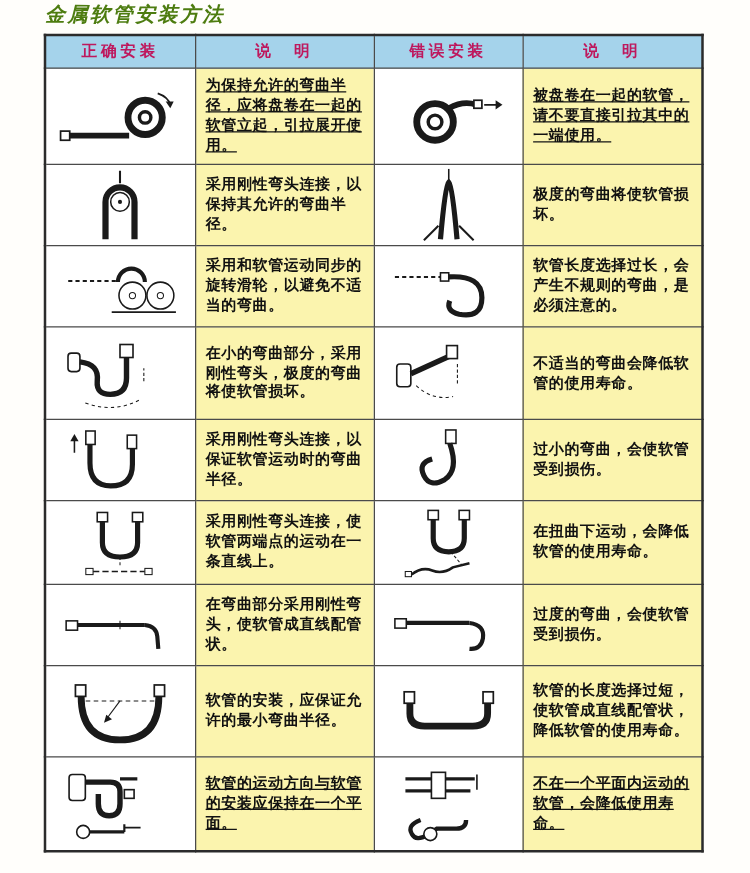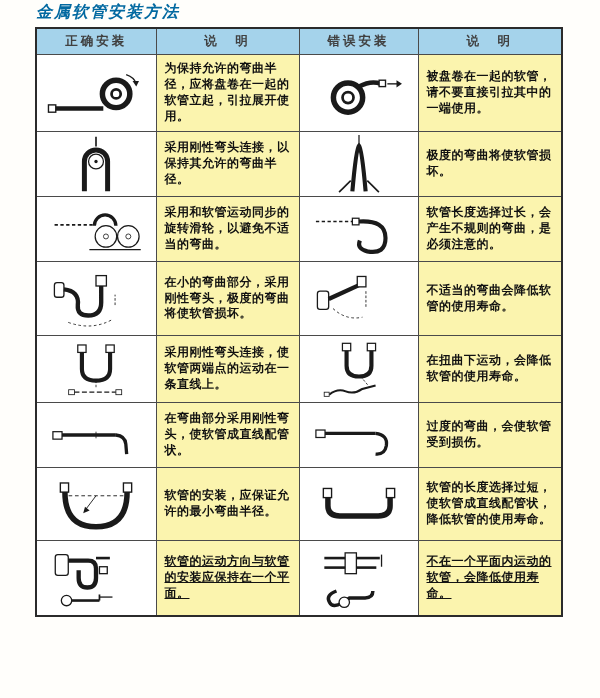--- a/index.html
+++ b/index.html
@@ -11,58 +11,58 @@
     overflow:hidden;
   }
   .page-title{
     margin:0;
     padding:2px 14px 4px 36px;
     font-family:Liberation Mono, monospace;
     font-style:italic;
     font-weight:bold;
     font-size:16px;
     letter-spacing:2px;
-    color:#0369a1;
+    color:#4d7c0f;
   }
   table.install{
     border-collapse:collapse;
     table-layout:fixed;
     margin-left:35px;
     width:526px;
     border:2px solid #2b2b2b;
   }
   .install th,.install td{
     border:1px solid #4a4a4a;
     padding:0;
   }
   .install th{
     background:#a5d3eb;
     height:25px;
     font-size:12.5px;
     font-weight:bold;
     letter-spacing:3px;
-    color:#404040;
+    color:#be185d;
   }
   td.img{
     background:#ffffff;
     text-align:center;
     vertical-align:middle;
   }
   td.desc{
     background:#fbf4ae;
     vertical-align:middle;
     padding:4px 8px;
     font-size:12px;
     font-weight:bold;
     line-height:1.32;
     letter-spacing:0.5px;
     color:#111;
     text-align:left;
   }
-  tr.r0{height:77px;} tr.r1{height:65px;} tr.r2{height:65px;}
+  tr.r0{height:77px;text-decoration:underline;} tr.r1{height:65px;} tr.r2{height:65px;}
   tr.r3{height:74px;} tr.r4{height:65px;} tr.r5{height:67px;}
   tr.r6{height:65px;} tr.r7{height:73px;} tr.r8{height:75px;text-decoration:underline;}
   svg.illu{display:block;margin:0 auto;}
 </style>
 </head>
 <body>
 
 <h1 class="page-title">金属软管安装方法</h1>
 
 <table class="install">
@@ -167,20 +167,39 @@
           <rect x="12" y="26" width="13" height="21" rx="3" fill="#fff" stroke-width="1.5"></rect>
           <path d="M25 35 L60 19" stroke-width="5"></path>
           <rect x="58" y="9" width="10" height="12" fill="#fff" stroke-width="1.5"></rect>
           <path d="M30 46 q15 14 34 10" stroke-width="1" stroke-dasharray="3 3"></path>
           <line x1="68" y1="26" x2="68" y2="46" stroke-width="1" stroke-dasharray="3 2"></line>
         </svg>
       </td>
       <td class="desc">不适当的弯曲会降低软管的使用寿命。</td>
     </tr>
 
+    <tr class="r4">
+      <td class="img">
+        <svg class="illu" width="100" height="58" viewBox="0 0 120 70" fill="none" stroke="#1a1a1a">
+          <rect x="27" y="7" width="9" height="13" fill="#fff" stroke-width="1.5"></rect>
+          <rect x="67" y="11" width="9" height="13" fill="#fff" stroke-width="1.5"></rect>
+          <path d="M31 20 V38 q0 22 20 22 q21 0 21 -21 V24" stroke-width="5"></path>
+          <line x1="16" y1="28" x2="16" y2="14" stroke-width="1.5"></line>
+          <polygon points="16,10 12,17 20,17" fill="#1a1a1a" stroke="none"></polygon>
+        </svg>
+      </td>
+      <td class="desc">采用刚性弯头连接，以保证软管运动时的弯曲半径。</td>
+      <td class="img">
+        <svg class="illu" width="100" height="58" viewBox="0 0 120 70" fill="none" stroke="#1a1a1a">
+          <rect x="57" y="6" width="10" height="13" fill="#fff" stroke-width="1.5"></rect>
+          <path d="M61 19 q9 26 -5 35 q-14 8 -20 -4 q-6 -12 8 -16" stroke-width="5"></path>
+        </svg>
+      </td>
+      <td class="desc">过小的弯曲，会使软管受到损伤。</td>
+    </tr>
 
     <tr class="r5">
       <td class="img">
         <svg class="illu" width="100" height="58" viewBox="0 0 120 70" fill="none" stroke="#1a1a1a">
           <rect x="38" y="6" width="10" height="9" fill="#fff" stroke-width="1.5"></rect>
           <rect x="72" y="6" width="10" height="9" fill="#fff" stroke-width="1.5"></rect>
           <path d="M43 15 V35 q0 14 17 14 q17 0 17 -14 V15" stroke-width="5"></path>
           <line x1="60" y1="49" x2="60" y2="58" stroke-width="1" stroke-dasharray="3 2"></line>
           <rect x="27" y="60" width="7" height="6" fill="#fff" stroke-width="1"></rect>
           <line x1="34" y1="63" x2="84" y2="63" stroke-width="1.5" stroke-dasharray="6 3"></line>

